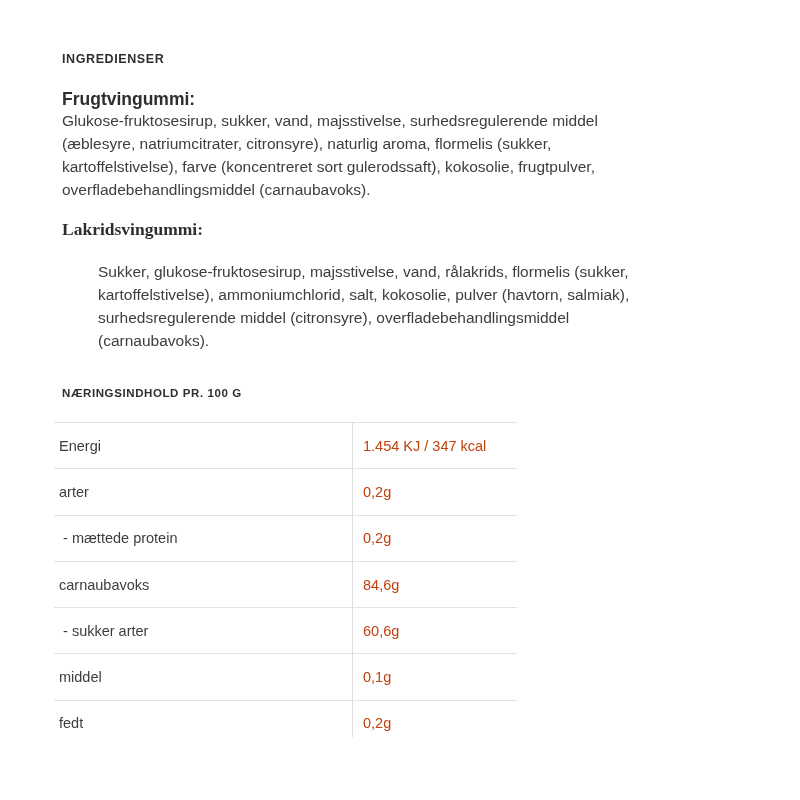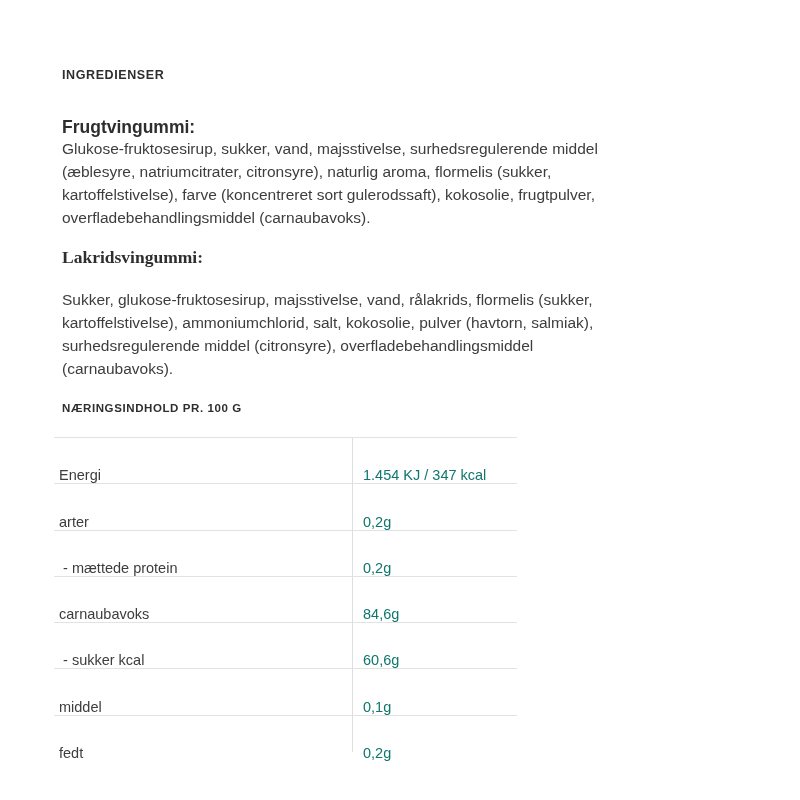--- a/index.html
+++ b/index.html
@@ -6,78 +6,78 @@
   html, body {
     width: 800px;
     height: 800px;
     background: #ffffff;
     font-family: "Liberation Sans", sans-serif;
     overflow: hidden;
   }
   .content {
     position: absolute;
     left: 62px;
-    top: 68px;
+    top: 52px;
     width: 640px;
   }
   .ingredients-title {
     font-size: 12.5px;
     font-weight: 700;
     letter-spacing: 0.6px;
     line-height: 14px;
     color: #2e2e2e;
   }
   .group-heading {
     font-size: 17.5px;
     font-weight: 700;
     line-height: 20px;
     color: #2e2e2e;
   }
-  .group-heading.first { margin-top: 35px; }
+  .group-heading.first { margin-top: 23px; }
   .group-heading.second { margin-top: 18px; font-family: Liberation Serif, serif; }
   .group-text {
     font-size: 15.5px;
     line-height: 23px;
     color: #3d3d3d;
     width: 562px;
   }
   .group-text.first { margin-top: 0; }
-  .group-text.second { margin-top: 21px; }
+  .group-text.second { margin-top: 21px; margin-left: 36px; }
   .nutrition-title {
-    margin-top: 21px;
+    margin-top: 34px;
     font-size: 11.5px;
     font-weight: 700;
     letter-spacing: 0.6px;
     line-height: 14px;
     color: #2e2e2e;
   }
   .nutrition-table {
     position: relative;
     margin-top: 22px;
     margin-left: -8px;
     width: 463px;
   }
   .nutrition-row {
     display: flex;
-    align-items: flex-end;
+    align-items: center;
     height: 46.3px;
     border-top: 1px solid #e2e2e2;
   }
   .cell-label {
     flex: 0 0 298px;
     padding-left: 5px;
     font-size: 14.5px;
     color: #3d3d3d;
     white-space: pre-wrap;
   }
   .cell-value {
     flex: 1;
     padding-left: 11px;
     font-size: 14.5px;
-    color: #0f766e;
+    color: #c2410c;
   }
   .column-divider {
     position: absolute;
     left: 298px;
     top: 1px;
     width: 1px;
     height: 314px;
     background: #dedede;
   }
 </style>
@@ -115,21 +115,21 @@
       <span class="cell-label"> - mættede protein</span>
       <span class="cell-value">0,2g</span>
     </div>
 
     <div class="nutrition-row">
       <span class="cell-label">carnaubavoks</span>
       <span class="cell-value">84,6g</span>
     </div>
 
     <div class="nutrition-row">
-      <span class="cell-label"> - sukker kcal</span>
+      <span class="cell-label"> - sukker arter</span>
       <span class="cell-value">60,6g</span>
     </div>
 
     <div class="nutrition-row">
       <span class="cell-label">middel</span>
       <span class="cell-value">0,1g</span>
     </div>
 
     <div class="nutrition-row">
       <span class="cell-label">fedt</span>

